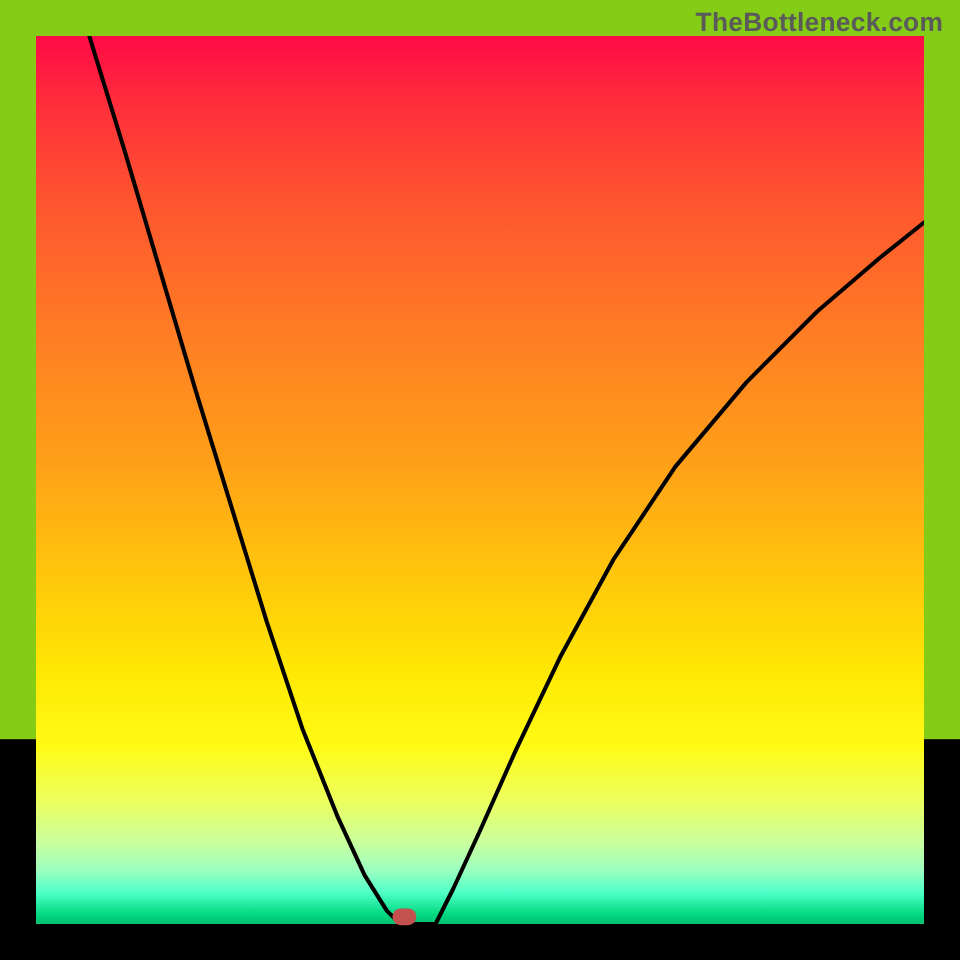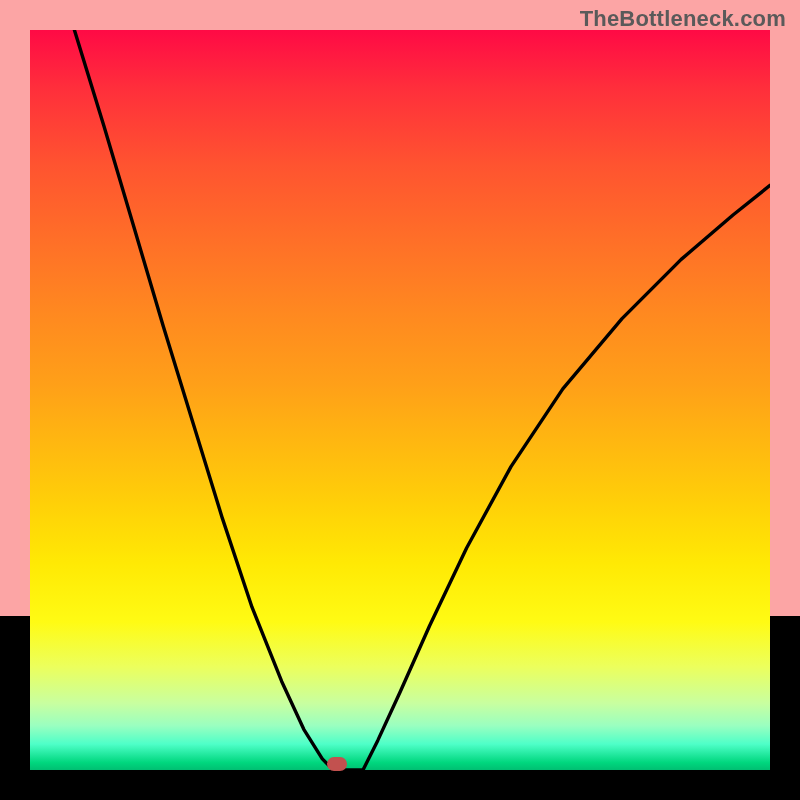--- a/index.html
+++ b/index.html
@@ -7,21 +7,21 @@
     padding: 0;
     width: 800px;
     height: 800px;
     background: #000000;
     overflow: hidden;
   }
   .container {
     position: relative;
     width: 800px;
     height: 616px;
-    background: #fca5a5;
+    background: #84cc16;
   }
   .watermark {
     position: absolute;
     top: 6px;
     right: 14px;
     font-family: Arial, Helvetica, sans-serif;
     font-size: 22px;
     font-weight: bold;
     color: #5a5a5a;
     letter-spacing: 0.2px;

